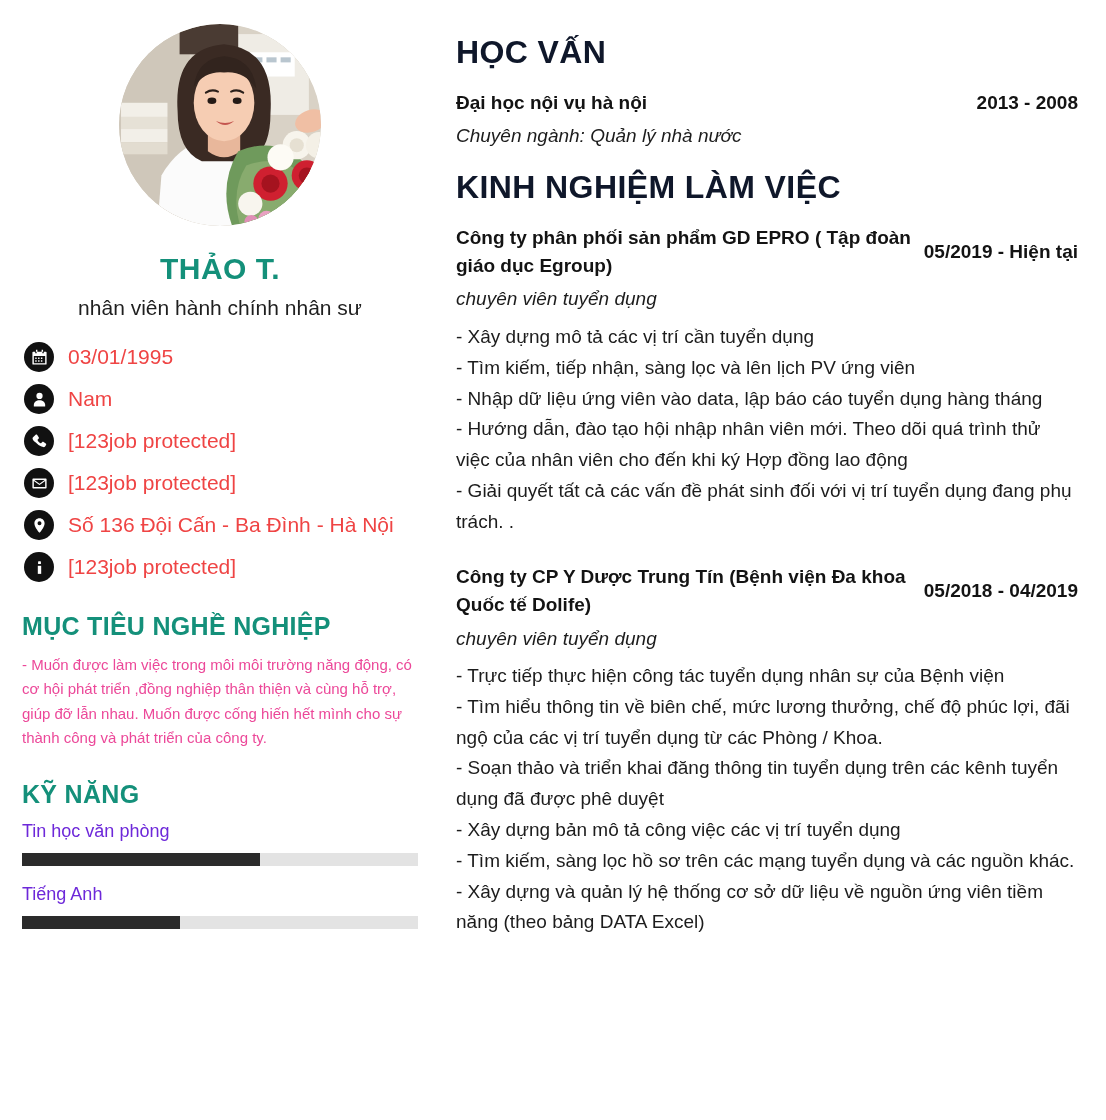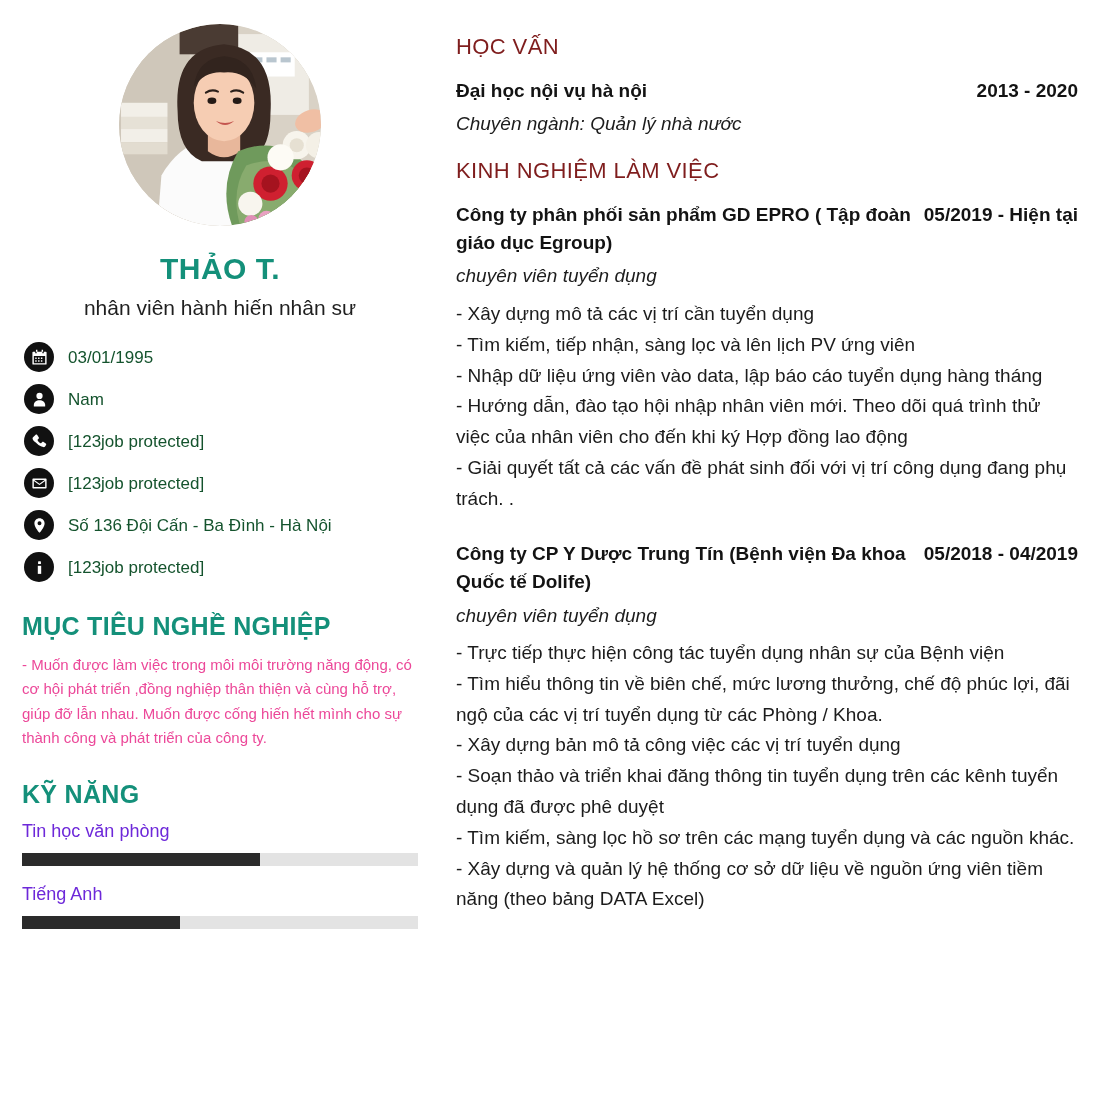--- a/index.html
+++ b/index.html
@@ -80,22 +80,22 @@
     border-radius: 50%;
     background: #111111;
     flex: 0 0 30px;
     display: flex;
     align-items: center;
     justify-content: center;
     margin-right: 14px;
   }
   .c-icon svg { width: 17px; height: 17px; fill: #ffffff; display:block; }
   .c-text {
-    font-size: 17px;
-    color: #14532d;
+    font-size: 21px;
+    color: #ef4444;
     line-height: 1.25;
   }
 
   .sec-head {
     color: #14907a;
     font-size: 25px;
     font-weight: bold;
     letter-spacing: 0.3px;
     margin-top: 30px;
     margin-bottom: 12px;
@@ -127,31 +127,31 @@
 
   
   .right-col {
     flex: 1 1 auto;
     box-sizing: border-box;
     padding: 34px 28px 0 16px;
     min-width: 0;
   }
 
   .r-sec-head {
-    color: #7f1d1d;
-    font-size: 22px;
-    font-weight: normal;
+    color: #0f172a;
+    font-size: 32px;
+    font-weight: bold;
     letter-spacing: 0.4px;
     margin-bottom: 18px;
     line-height: 1.15;
   }
   .r-sec-head.second { margin-top: 20px; }
   .entry-head {
     display: flex;
-    align-items: flex-start;
+    align-items: center;
     justify-content: space-between;
     gap: 12px;
   }
   .entry-org {
     font-size: 19px;
     font-weight: bold;
     color: #131313;
     line-height: 1.48;
     flex: 1 1 auto;
     min-width: 0;
@@ -248,21 +248,21 @@
             <circle cx="164" cy="198" r="8" fill="#e9a0c2"></circle>
             <circle cx="131" cy="196" r="7" fill="#e08fb6"></circle>
 
             <ellipse cx="190" cy="96" rx="16" ry="11" fill="#f0bfa4" transform="rotate(-18 190 96)"></ellipse>
           </g>
         </svg>
       </div>
     </div>
 
     <div class="name">THẢO T.</div>
-    <div class="job-title">nhân viên hành hiến nhân sư</div>
+    <div class="job-title">nhân viên hành chính nhân sư</div>
 
     <div class="contact-list">
 
       <div class="contact-row">
         <span class="c-icon">
           <svg viewBox="0 0 24 24">
               <path d="M7 1h2v3H7zM15 1h2v3h-2zM3 4h3v2h2V4h8v2h2V4h3a1 1 0 011 1v16a1 1 0 01-1 1H3a1 1 0 01-1-1V5a1 1 0 011-1zm1 6v10h16V10zm2 2h2v2H6zm4 0h2v2h-2zm4 0h2v2h-2zm-8 4h2v2H6zm4 0h2v2h-2zm4 0h2v2h-2z"></path>
             </svg>
         </span>
         <span class="c-text">03/01/1995</span>
@@ -340,52 +340,52 @@
     </div>
   </div>
 
   <div class="right-col">
 
     <div class="r-sec-head">HỌC VẤN</div>
 
     <div class="edu-block">
       <div class="entry-head">
         <div class="entry-org">Đại học nội vụ hà nội</div>
-        <div class="entry-date">2013 - 2020</div>
+        <div class="entry-date">2013 - 2008</div>
       </div>
       <div class="entry-sub">Chuyên ngành: Quản lý nhà nước</div>
     </div>
 
     <div class="r-sec-head second">KINH NGHIỆM LÀM VIỆC</div>
 
     <div class="exp-block">
       <div class="entry-head">
         <div class="entry-org">Công ty phân phối sản phẩm GD EPRO ( Tập đoàn giáo dục Egroup)</div>
         <div class="entry-date">05/2019 - Hiện tại</div>
       </div>
       <div class="entry-sub">chuyên viên tuyển dụng</div>
       <div class="bullets">
         <div class="bullet">- Xây dựng mô tả các vị trí cần tuyển dụng</div>
         <div class="bullet"> - Tìm kiếm, tiếp nhận, sàng lọc và lên lịch PV ứng viên</div>
         <div class="bullet"> - Nhập dữ liệu ứng viên vào data, lập báo cáo tuyển dụng hàng tháng</div>
         <div class="bullet">- Hướng dẫn, đào tạo hội nhập nhân viên mới. Theo dõi quá trình thử việc của nhân viên cho đến khi ký Hợp đồng lao động</div>
-        <div class="bullet"> - Giải quyết tất cả các vấn đề phát sinh đối với vị trí công dụng đang phụ trách. .</div>
+        <div class="bullet"> - Giải quyết tất cả các vấn đề phát sinh đối với vị trí tuyển dụng đang phụ trách. .</div>
       </div>
     </div>
 
     <div class="exp-block">
       <div class="entry-head">
         <div class="entry-org">Công ty CP Y Dược Trung Tín (Bệnh viện Đa khoa Quốc tế Dolife)</div>
         <div class="entry-date">05/2018 - 04/2019</div>
       </div>
       <div class="entry-sub">chuyên viên tuyển dụng</div>
       <div class="bullets">
         <div class="bullet">- Trực tiếp thực hiện công tác tuyển dụng nhân sự của Bệnh viện</div>
         <div class="bullet">- Tìm hiểu thông tin về biên chế, mức lương thưởng, chế độ phúc lợi, đãi ngộ của các vị trí tuyển dụng từ các Phòng / Khoa.</div>
+        <div class="bullet">- Soạn thảo và triển khai đăng thông tin tuyển dụng trên các kênh tuyển dụng đã được phê duyệt</div>
         <div class="bullet">- Xây dựng bản mô tả công việc các vị trí tuyển dụng</div>
-        <div class="bullet">- Soạn thảo và triển khai đăng thông tin tuyển dụng trên các kênh tuyển dụng đã được phê duyệt</div>
         <div class="bullet">- Tìm kiếm, sàng lọc hồ sơ trên các mạng tuyển dụng và các nguồn khác.</div>
         <div class="bullet">-  Xây dựng và quản lý hệ thống cơ sở dữ liệu về nguồn ứng viên tiềm năng (theo bảng DATA Excel)</div>
       </div>
     </div>
 
   </div>
 </div>
 
 </body></html>

